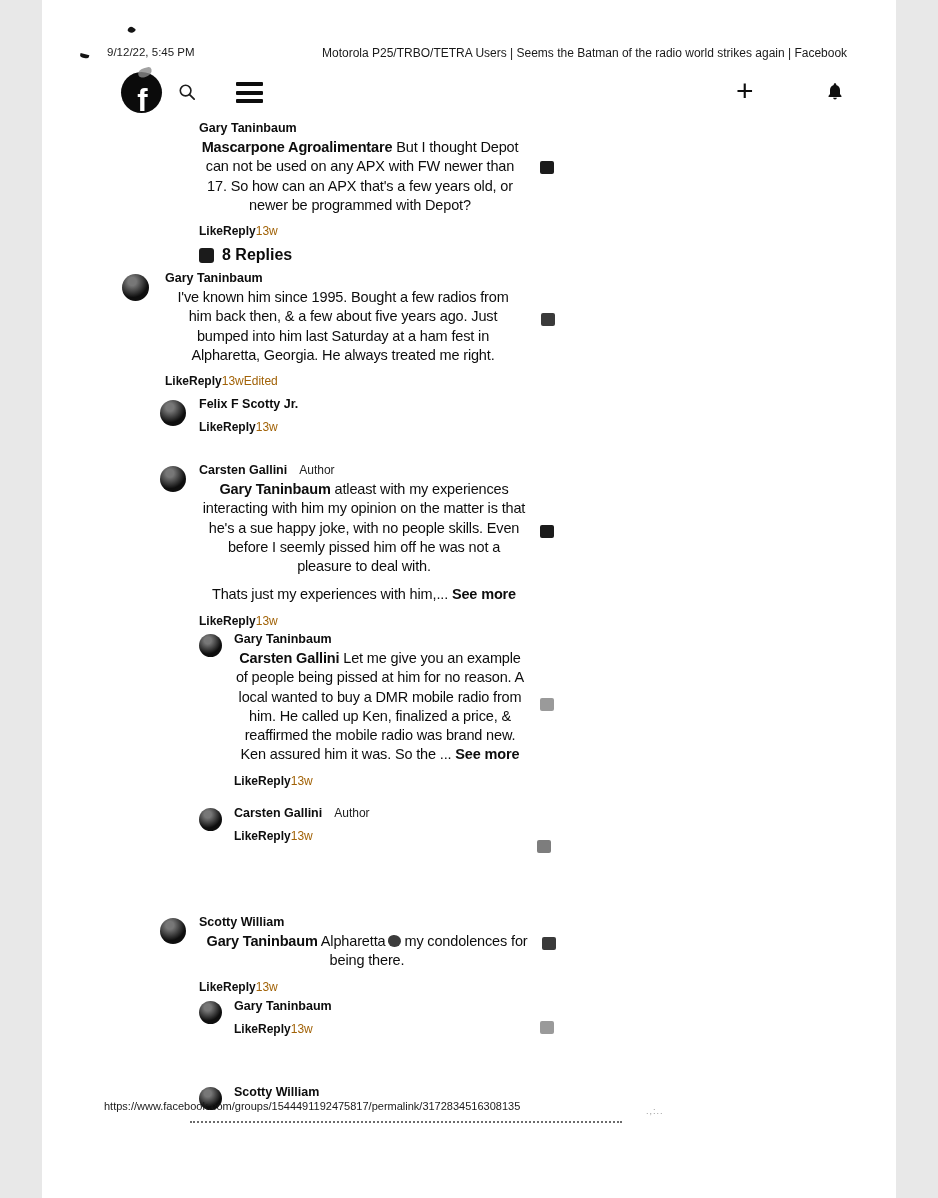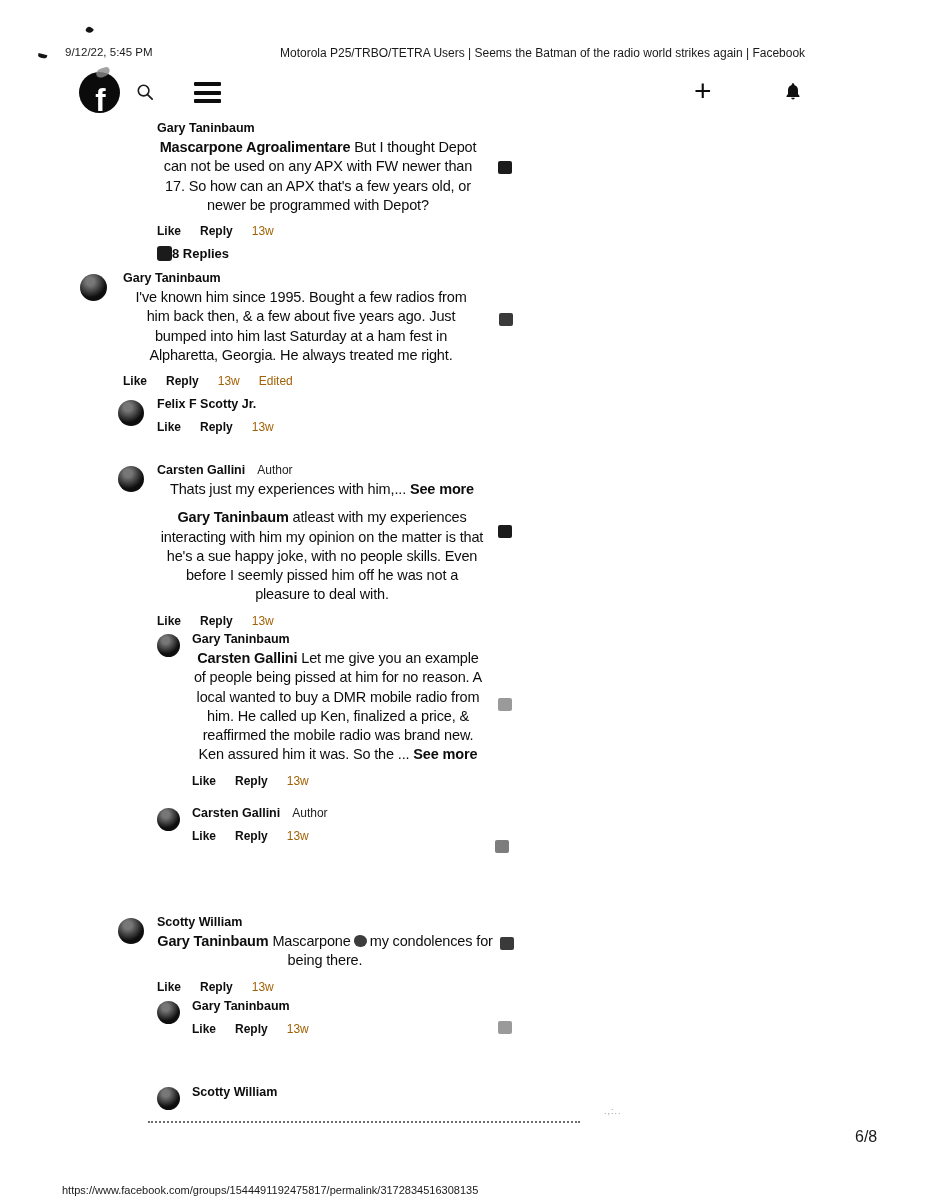--- a/index.html
+++ b/index.html
@@ -1,22 +1,22 @@
 <!DOCTYPE html>
 <html><head>
 <meta charset="utf-8">
 <style>
   html,body{margin:0;padding:0;background:#e8e8e8;}
-  .page{position:relative;width:938px;height:1198px;background:#ffffff;overflow:hidden;
+  .page{position:relative;width:854px;height:1198px;background:#ffffff;overflow:hidden;
         font-family:"Liberation Sans",sans-serif;color:#111;margin:0 auto;}
 
   
   .ph-date{position:absolute;left:65px;top:46px;font-size:11.5px;color:#1a1a1a;}
   .ph-title{position:absolute;left:280px;top:46px;font-size:12px;color:#1a1a1a;}
-  .pf-url{position:absolute;left:62px;top:1184px;font-size:11px;color:#1a1a1a;}
+  .pf-url{position:absolute;left:62px;top:1100px;font-size:11px;color:#1a1a1a;}
   .pf-page{position:absolute;left:855px;top:1128px;font-size:16px;color:#1a1a1a;}
 
   
   .mark1{position:absolute;left:86px;top:27px;width:7px;height:6px;background:#141414;
          border-radius:60% 20% 70% 30%;transform:rotate(35deg);}
   .mark2{position:absolute;left:38px;top:54px;width:9px;height:4px;background:#141414;
          border-radius:0 0 80% 80%;transform:rotate(14deg);}
   .cut-line{position:absolute;left:148px;top:1121px;width:432px;height:0;
             border-top:2px dotted #3a3a3a;opacity:.75;}
   .faded-dots{position:absolute;font-size:9px;color:#999;letter-spacing:1px;}
@@ -42,24 +42,24 @@
   .av27{width:27px;height:27px;left:0;top:3px;}
   .av26{width:26px;height:26px;left:0;top:3px;}
   .av23{width:23px;height:23px;left:0;top:2px;}
   .content{position:relative;}
   .author{font-size:12.5px;font-weight:bold;color:#0c0c0c;}
   .badge{font-weight:normal;margin-left:12px;font-size:12px;color:#1e1e1e;}
   .ctext{font-size:14.5px;line-height:1.33;letter-spacing:-0.15px;margin-top:3px;color:#0d0d0d;text-align:center;}
   .ctext b{font-weight:bold;}
   .ctext p{margin:0;}
   .ctext p + p{margin-top:9px;}
-  .actions{display:flex;gap:19px;margin-top:9px;font-size:12px;font-weight:bold;color:#0e0e0e;}
+  .actions{display:flex;margin-top:9px;font-size:12px;font-weight:bold;color:#0e0e0e;}
   .actions .plain{font-weight:normal;color:#a16207;}
-  .replies-row{display:flex;align-items:center;margin-top:8px;
-               font-size:13px;font-weight:bold;color:#0c0c0c;}
+  .replies-row{display:flex;align-items:center;gap:8px;margin-top:8px;
+               font-size:16px;font-weight:bold;color:#0c0c0c;}
   .replies-icon{width:15px;height:15px;background:#1b1b1b;border-radius:3px;flex:0 0 auto;}
   .reaction{position:absolute;width:14px;height:13px;border-radius:2px;}
   .reaction.inline{position:static;display:inline-block;width:17px;height:16px;
                    margin-left:14px;vertical-align:-3px;}
   .emoji-blob{display:inline-block;width:13px;height:12px;background:#3c3c3c;
               border-radius:45% 55% 50% 50%;margin:0 3px;vertical-align:-1px;}
 
   
   .c1{left:157px;top:121px;width:322px;}          .c1 .reaction{left:341px;top:40px;}
   .c2{left:80px;top:271px;}  .c2 .content{margin-left:43px;width:356px;}  .c2 .reaction{left:419px;top:42px;}
@@ -141,22 +141,22 @@
         <span class="plain">13w</span>
       </div>
     </div>
   </div>
 
   <div class="comment c4">
     <div class="avatar av26"></div>
     <div class="content">
       <div class="author"><span>Carsten Gallini</span><span class="badge">Author</span></div>
       <div class="ctext">
+        <p><b>Gary Taninbaum</b> <span>atleast with my experiences interacting with him my opinion on the matter is that he's a sue happy joke, with no people skills. Even before I seemly pissed him off he was not a pleasure to deal with.</span></p>
         <p><span>Thats just my experiences with him,...</span> <b>See more</b></p>
-        <p><b>Gary Taninbaum</b> <span>atleast with my experiences interacting with him my opinion on the matter is that he's a sue happy joke, with no people skills. Even before I seemly pissed him off he was not a pleasure to deal with.</span></p>
       </div>
       <div class="actions">
         <span>Like</span>
         <span>Reply</span>
         <span class="plain">13w</span>
       </div>
     </div>
     <div class="reaction" style="background: rgb(27, 27, 27);"></div>
   </div>
 
@@ -184,21 +184,21 @@
         <span class="plain">13w</span>
       </div>
     </div>
     <div class="reaction" style="background: rgb(125, 125, 125);"></div>
   </div>
 
   <div class="comment c7">
     <div class="avatar av26"></div>
     <div class="content">
       <div class="author">Scotty William</div>
-      <div class="ctext"><b>Gary Taninbaum</b> <span>Mascarpone</span><span class="emoji-blob"></span><span>my condolences for being there.</span></div>
+      <div class="ctext"><b>Gary Taninbaum</b> <span>Alpharetta</span><span class="emoji-blob"></span><span>my condolences for being there.</span></div>
       <div class="actions">
         <span>Like</span>
         <span>Reply</span>
         <span class="plain">13w</span>
       </div>
     </div>
     <div class="reaction" style="background: rgb(58, 58, 58);"></div>
   </div>
 
   <div class="comment c8">

